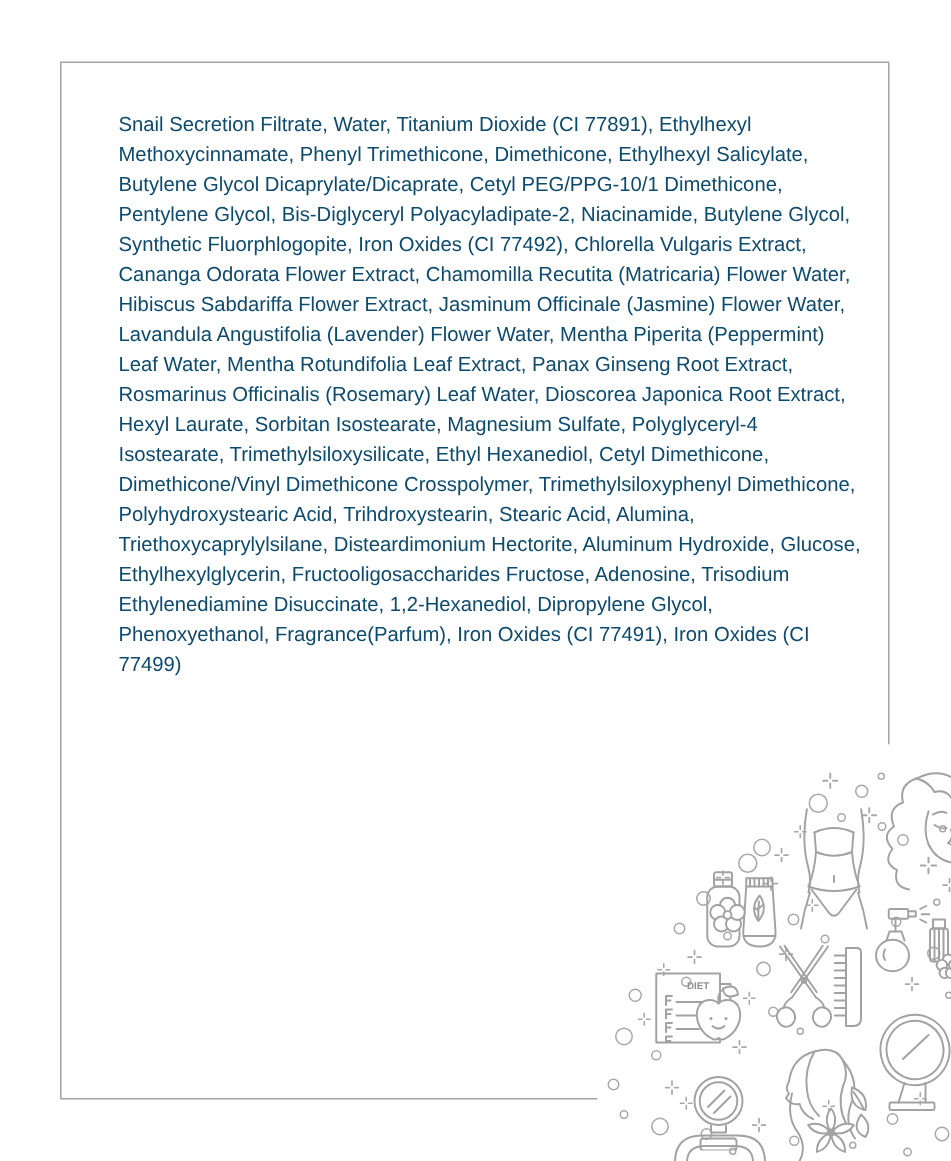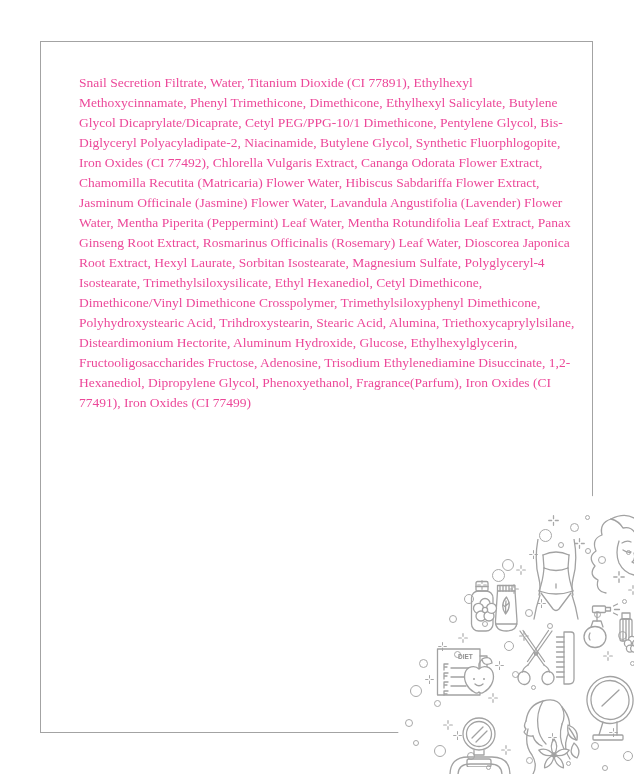--- a/index.html
+++ b/index.html
@@ -3,21 +3,21 @@
 <meta charset="utf-8">
 <style>
   html,body{margin:0;padding:0;background:#ffffff;}
   body{position:relative;width:634px;height:774px;overflow:hidden;
        font-family:"Liberation Sans",sans-serif;}
 
   .card{position:absolute;left:40px;top:41px;width:553px;height:692px;
         border:1px solid #a3a3a3;box-sizing:border-box;background:#ffffff;}
 
   .ingredients{position:absolute;left:38px;top:31px;width:499px;margin:0;
-        font-size:13.5px;line-height:20px;color:#ec4899;font-family:Liberation Serif, serif;}
+        font-size:13.5px;line-height:20px;color:#0c4a6e;}
 
   
   .decoration{position:absolute;left:398px;top:493px;width:464px;height:464px;
         background:#ffffff;border-radius:50%;overflow:hidden;}
 
   .icon{position:absolute;fill:none;stroke:#a2a2a2;stroke-width:1.3;
         stroke-linecap:round;stroke-linejoin:round;}
   .wf{fill:#ffffff;}
   .fg{fill:#a2a2a2;stroke:none;}
   .diet-text{font-family:"Liberation Sans",sans-serif;font-weight:bold;

